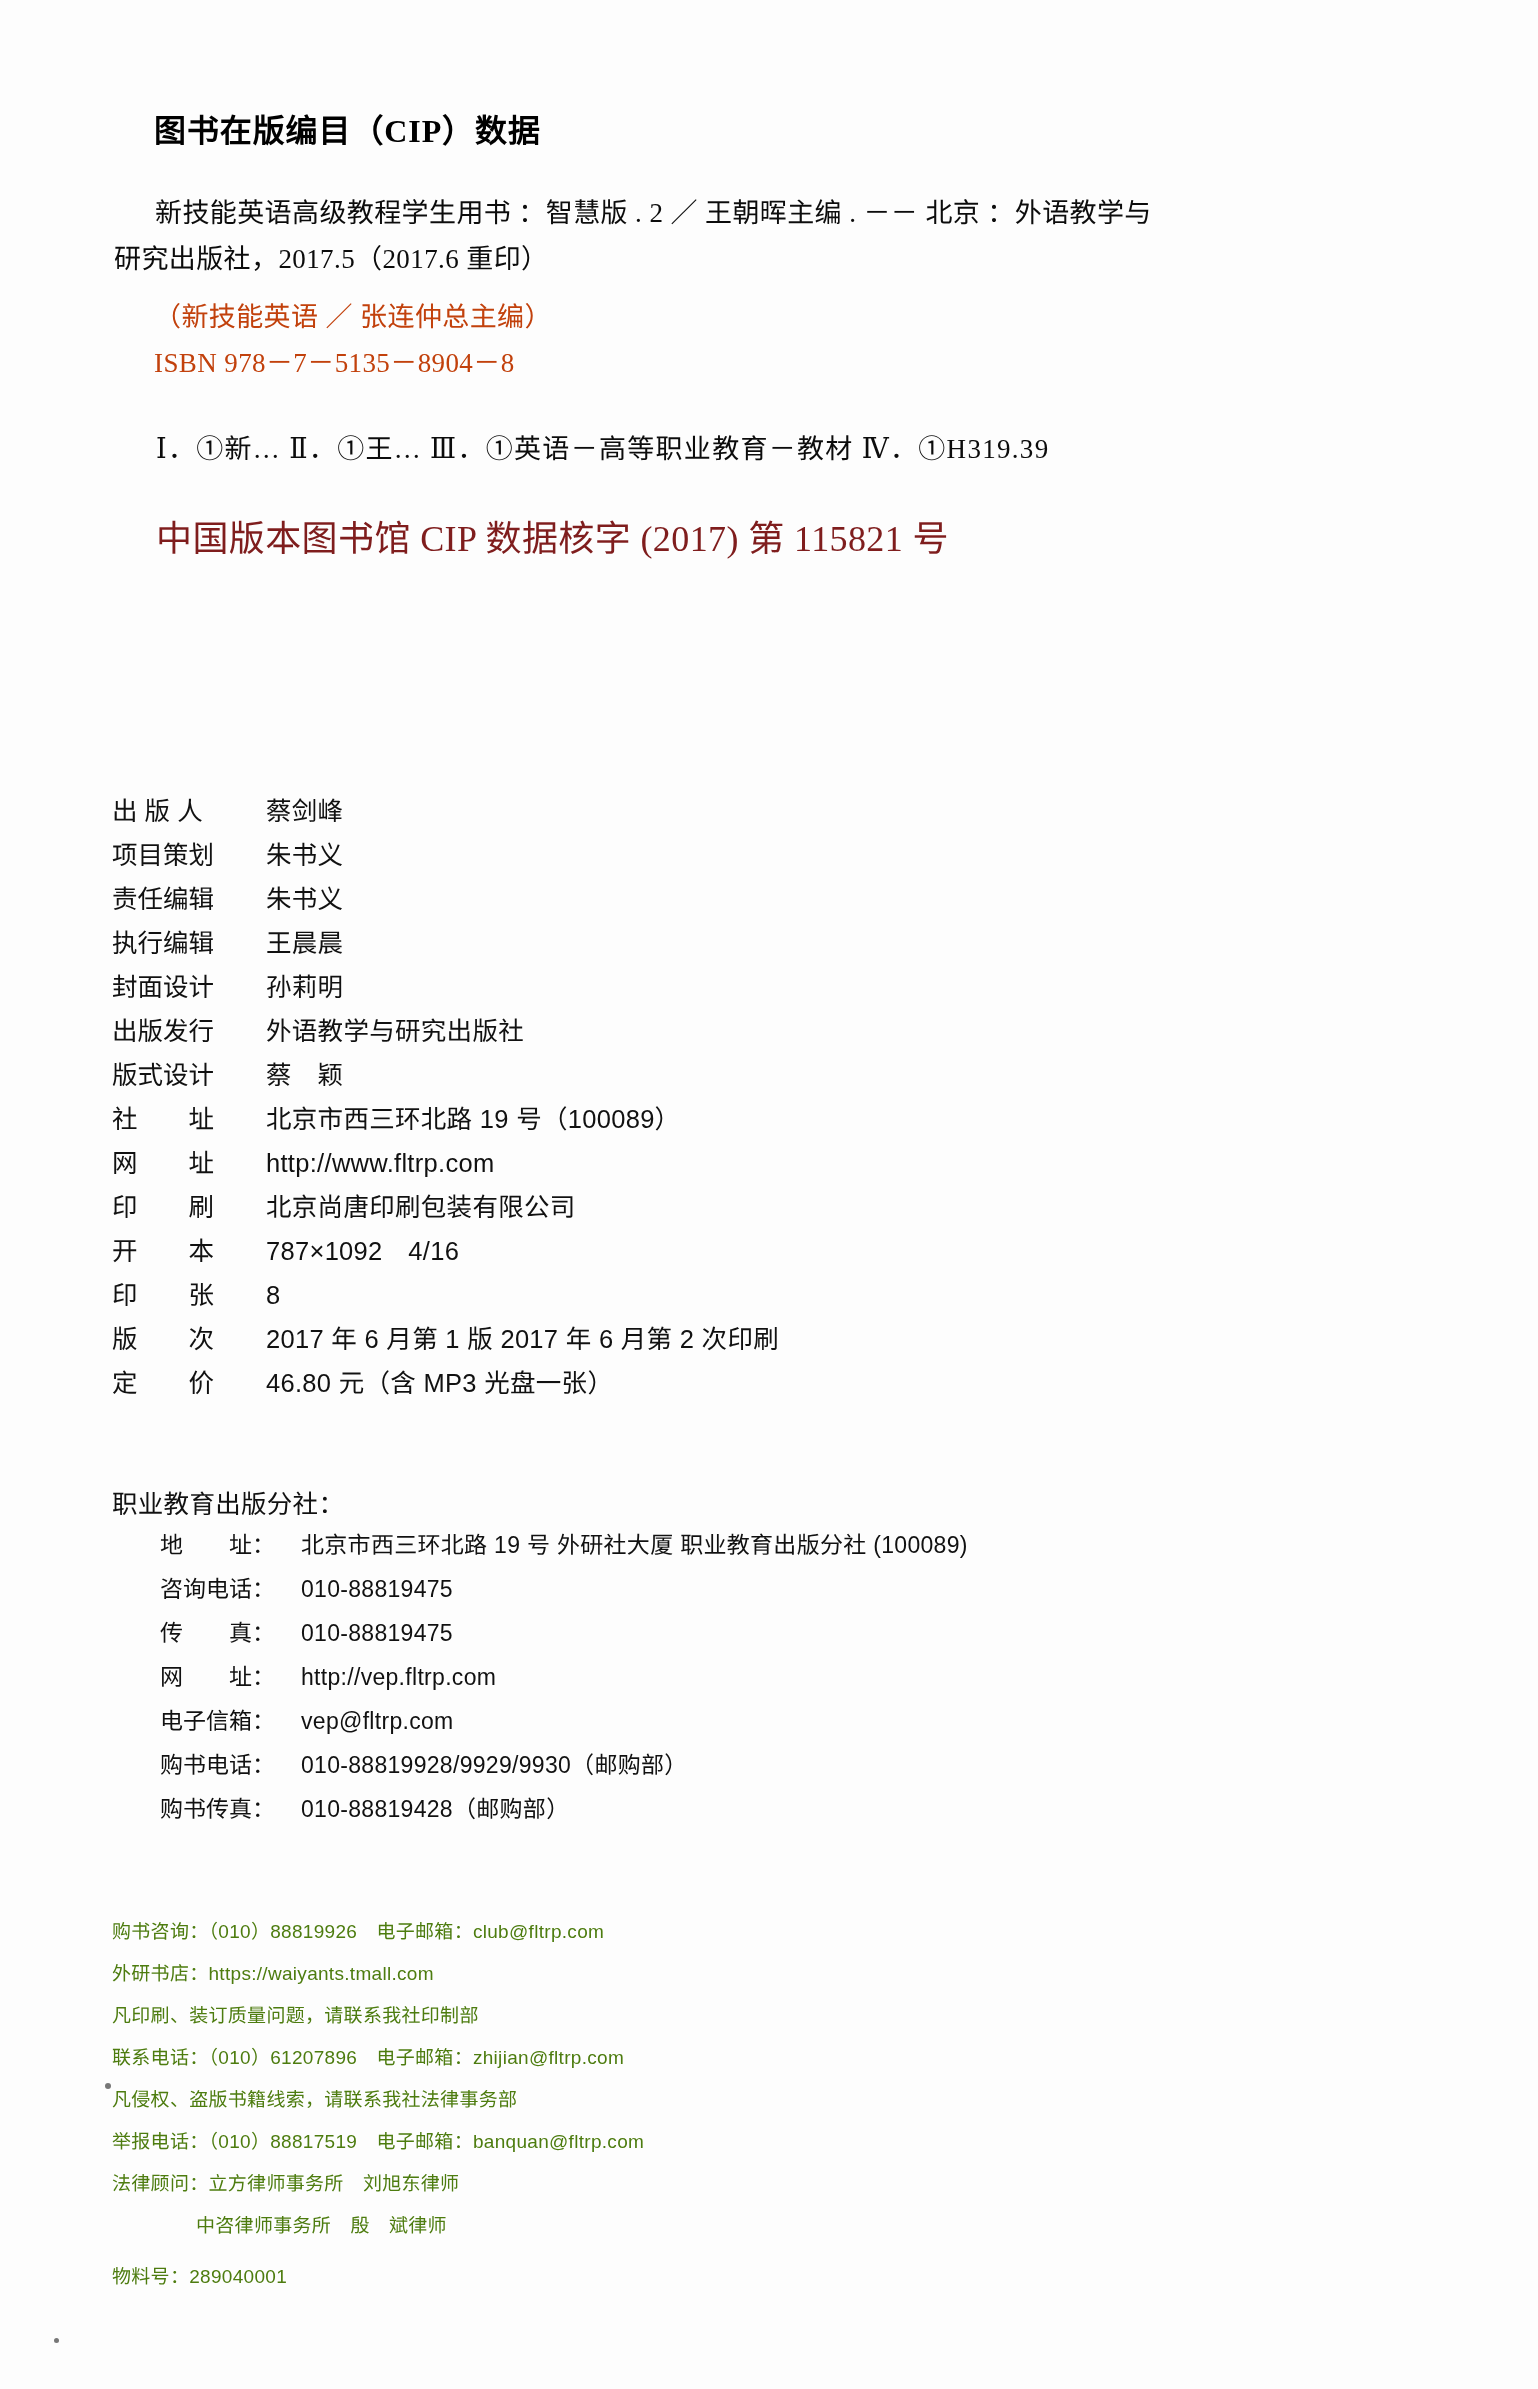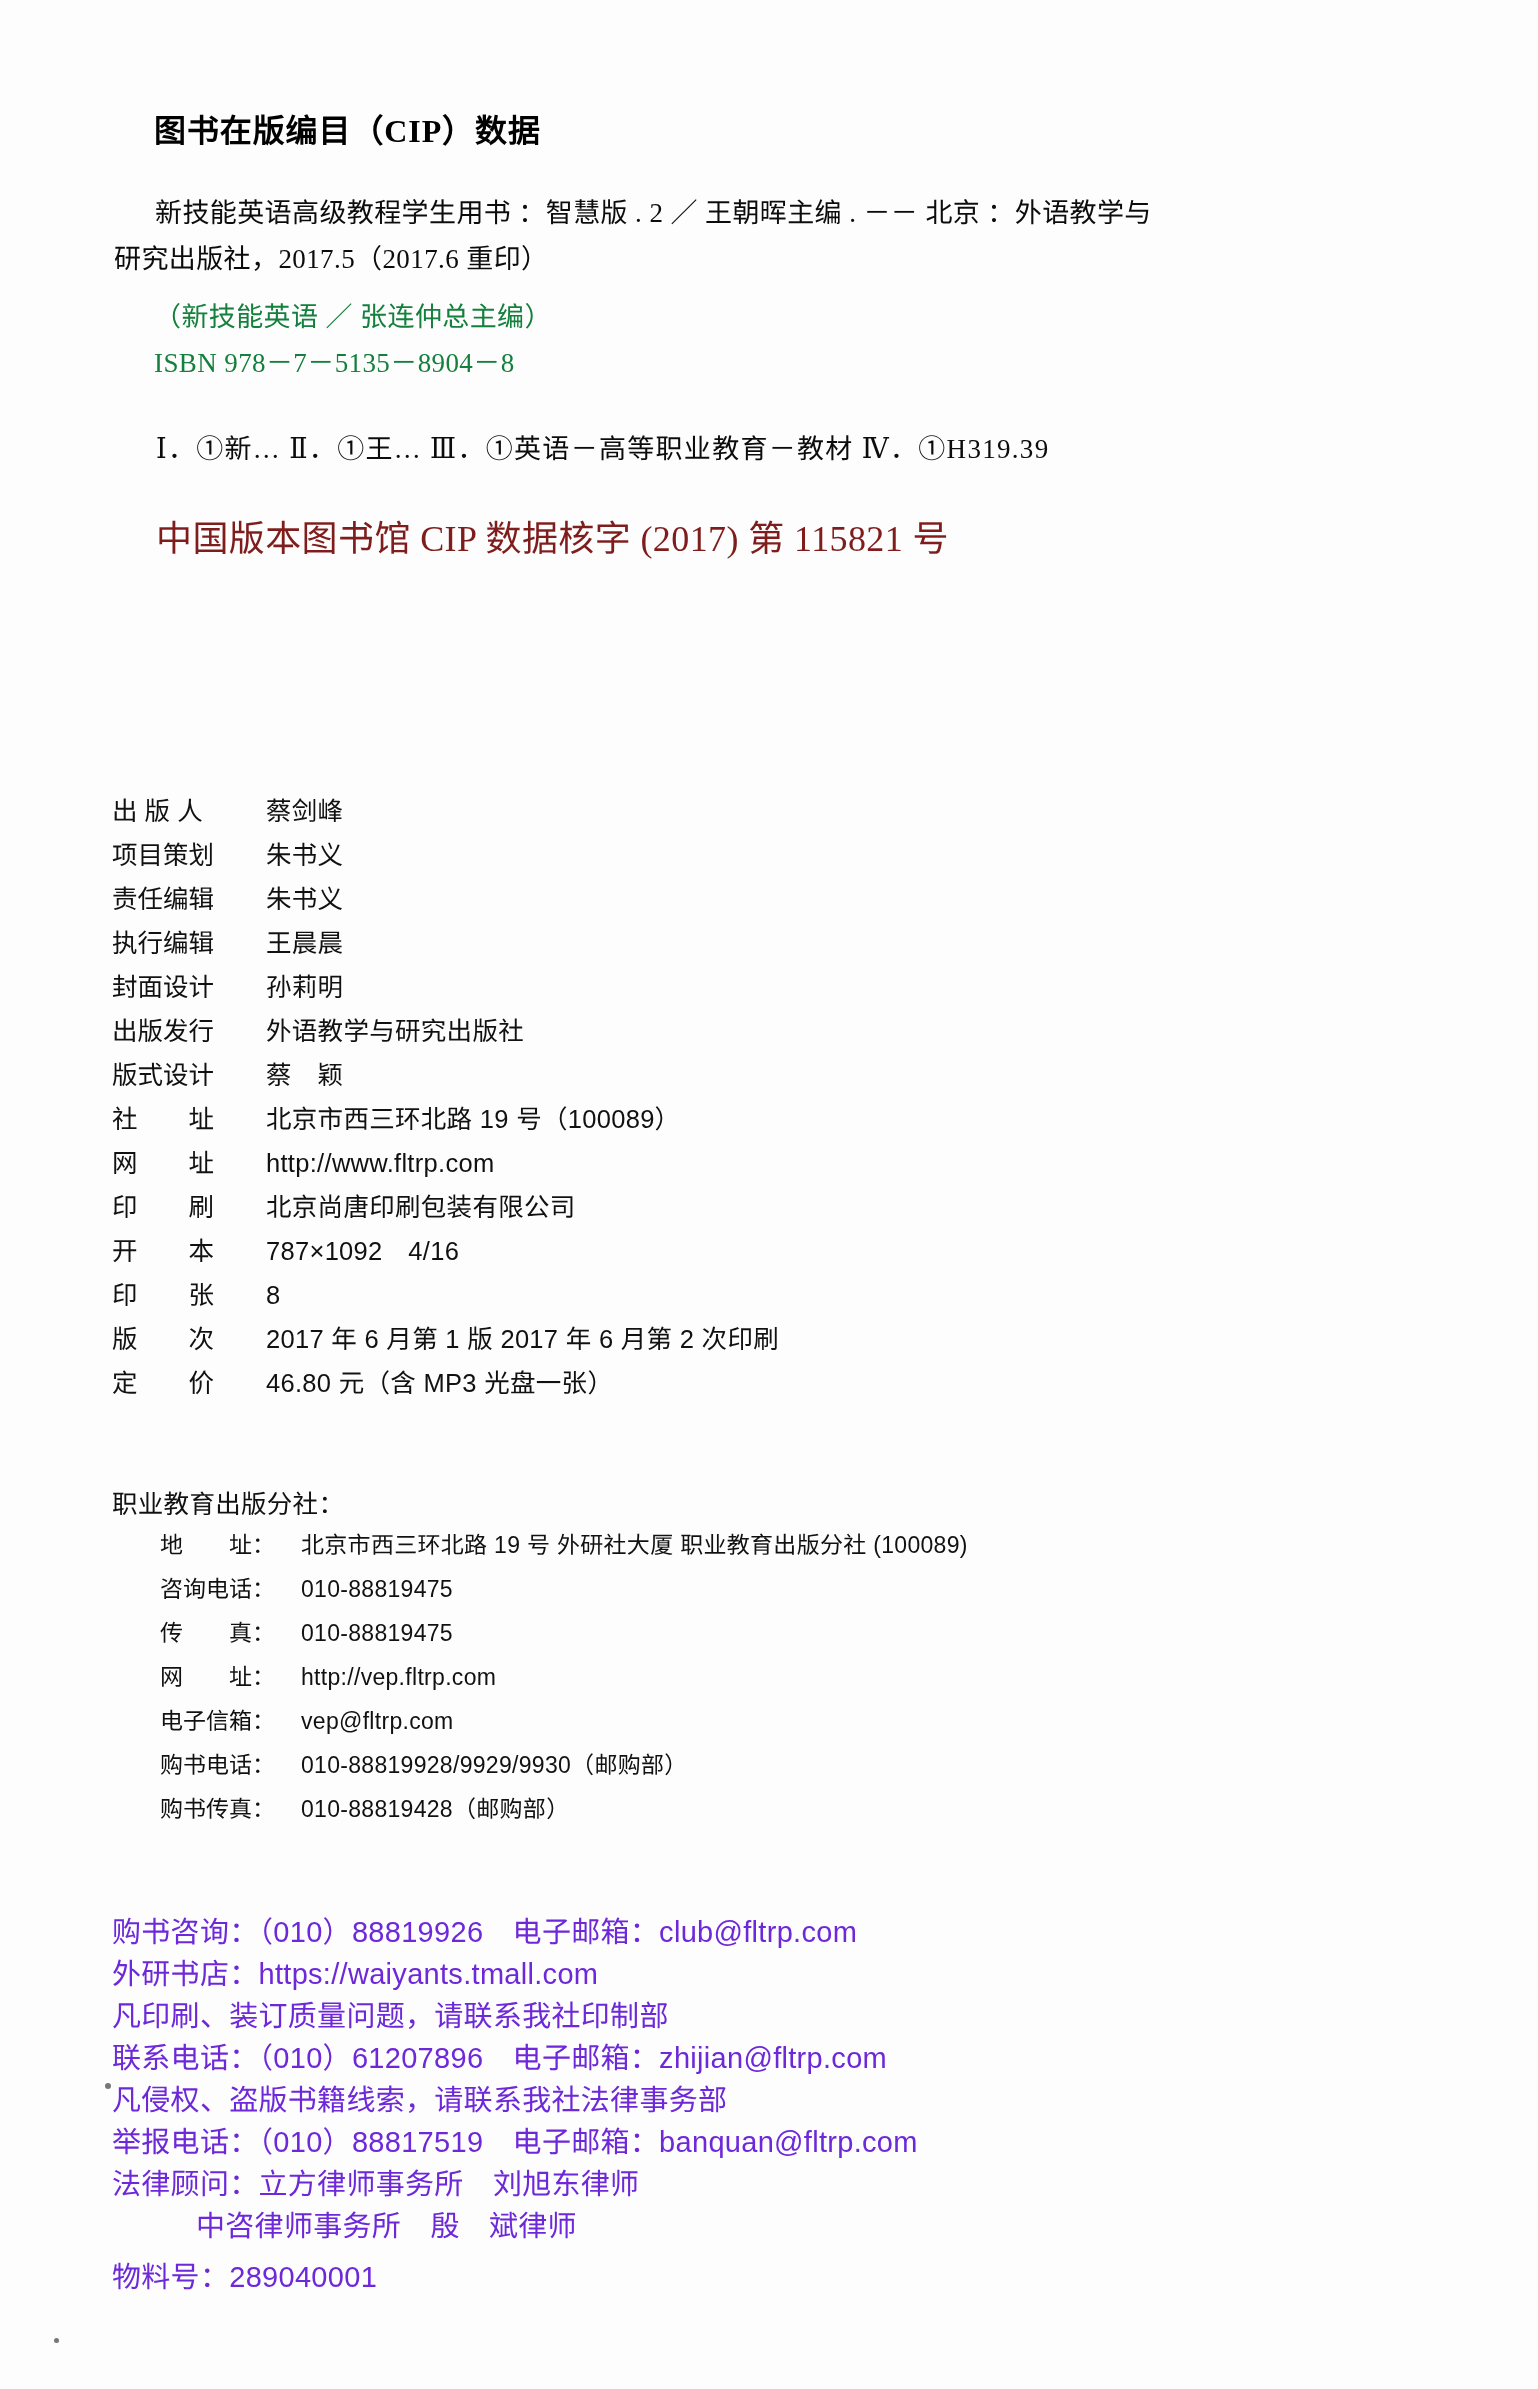--- a/index.html
+++ b/index.html
@@ -49,21 +49,21 @@
     color: #0c0c0c;
   }
   .cip-para.indent {
     text-indent: 41px;
   }
   .cip-line {
     font-size: 27px;
     line-height: 46px;
     margin: 0 0 0 40px;
     letter-spacing: 0.4px;
-    color: #15803d;
+    color: #c2410c;
     white-space: nowrap;
   }
   .cip-gap-sm { height: 12.3px; }
   .cip-gap-md { height: 40px; }
   .cip-gap-lg { height: 44px; }
 
   .cip-class {
     font-size: 27px;
     line-height: 46px;
     margin: 0 0 0 42px;
@@ -147,23 +147,23 @@
 
   
   .footer {
     position: absolute;
     left: 112px;
     top: 1911px;
     width: 1318px;
     font-family: "Liberation Sans", "DejaVu Sans", sans-serif;
   }
   .footer-line {
-    font-size: 29px;
+    font-size: 19px;
     line-height: 42px;
-    color: #6d28d9;
+    color: #4d7c0f;
     white-space: nowrap;
     letter-spacing: 0.3px;
   }
   .footer-line.sub {
     margin-left: 84px;
   }
   .footer-line.spaced {
     margin-top: 8.8px;
   }
 

